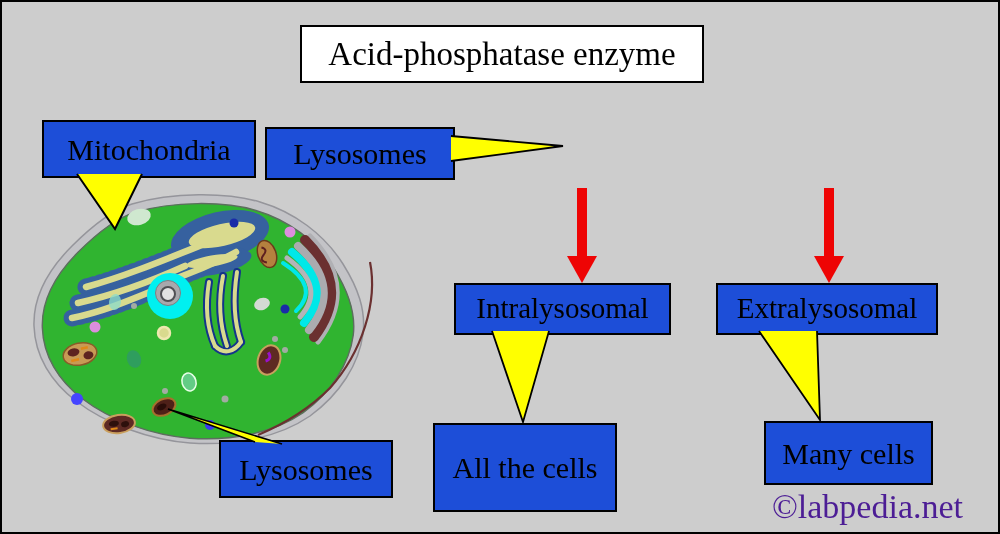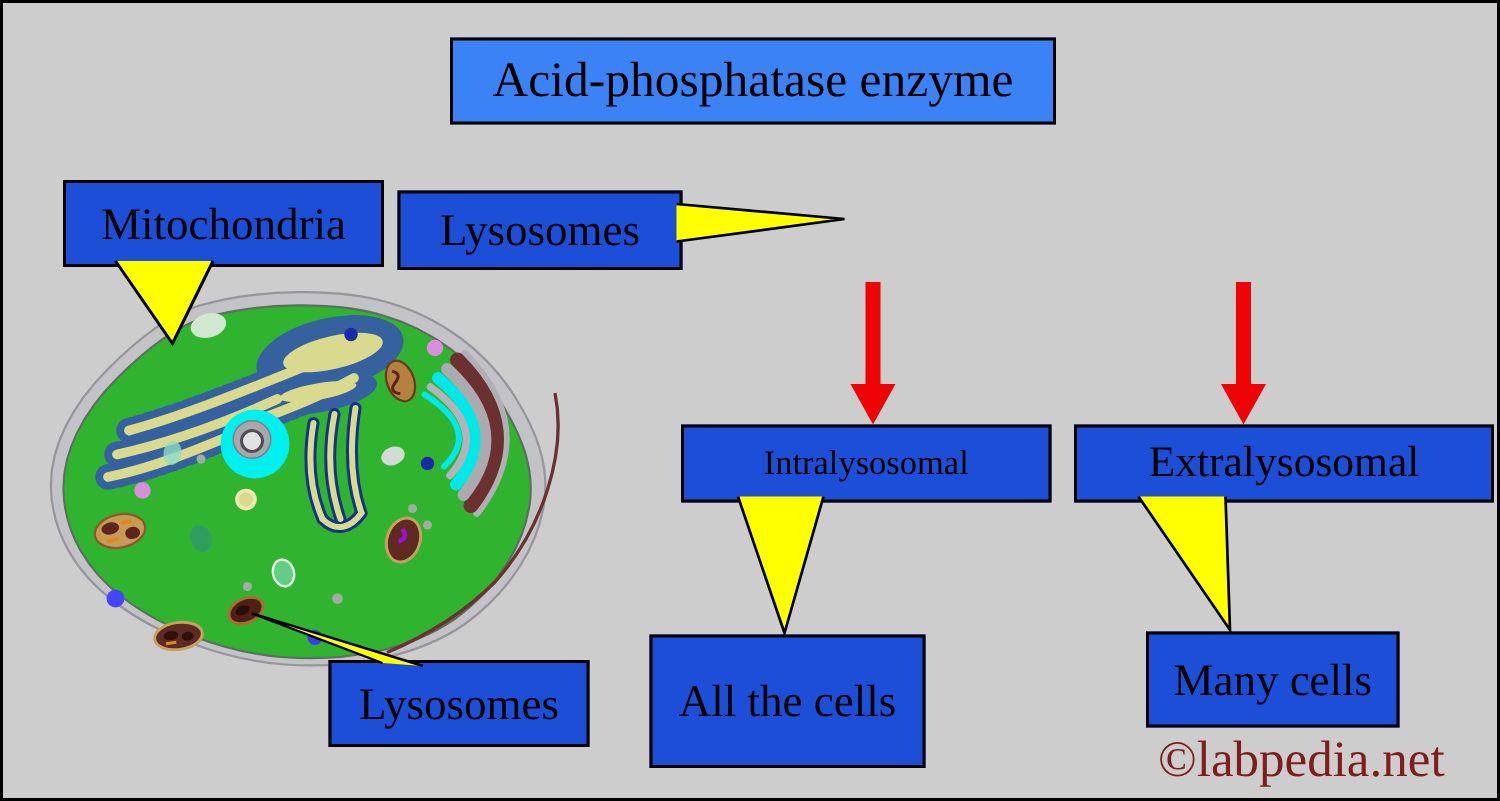--- a/index.html
+++ b/index.html
@@ -9,32 +9,32 @@
     font-family:"Liberation Serif", serif;color:#000;overflow:hidden;
   }
   svg{display:block;}
   .layer{position:absolute;left:0;top:0;pointer-events:none;}
   .callout{
     position:absolute;background:#1d4ed8;border:2px solid #000;
     box-sizing:border-box;display:flex;align-items:center;justify-content:center;
     font-size:30px;line-height:1.1;text-align:center;z-index:2;
   }
   .title-box{
-    position:absolute;background:#3b82f6;border:2px solid #000;
+    position:absolute;background:#ffffff;border:2px solid #000;
     box-sizing:border-box;display:flex;align-items:center;justify-content:center;
     font-size:33px;z-index:2;
   }
   .two-line{flex-direction:column;}
   .two-line div{line-height:38px;}
   #cell-svg{position:absolute;left:20px;top:190px;z-index:0;}
   #connect-svg{z-index:1;width:1000px;height:534px;}
   #tails-svg{z-index:3;width:1000px;height:534px;}
   .watermark{
     position:absolute;left:770px;top:486px;font-size:34px;
-    font-family:"Liberation Serif", serif;color:#7f1d1d;z-index:2;white-space:nowrap;
+    font-family:"Liberation Serif", serif;color:#4c1d95;z-index:2;white-space:nowrap;
   }
 </style>
 </head>
 <body>
 
 <div id="page">
 
   <svg id="cell-svg" width="365" height="258" viewBox="0 0 365 258">
 
     <g>
@@ -157,25 +157,25 @@
 
   <div class="callout" style="left:40px;top:118px;width:214px;height:58px;">
     <span>Mitochondria</span>
   </div>
 
   <div class="callout" style="left:263px;top:125px;width:190px;height:53px;">
     <span>Lysosomes</span>
   </div>
 
 
-  <div class="callout" style="left:452px;top:281px;width:247px;height:52px;font-size:23px;">
+  <div class="callout" style="left:452px;top:281px;width:217px;height:52px;font-size:29px;">
     <span>Intralysosomal</span>
   </div>
 
-  <div class="callout" style="left:714px;top:281px;width:280px;height:52px;font-size:29px;">
+  <div class="callout" style="left:714px;top:281px;width:222px;height:52px;font-size:29px;">
     <span>Extralysosomal</span>
   </div>
 
   <div class="callout two-line" style="left:431px;top:421px;width:184px;height:89px;">
     <div>All the cells</div>
   </div>
 
   <div class="callout" style="left:762px;top:419px;width:169px;height:64px;">
     <span>Many cells</span>
   </div>

